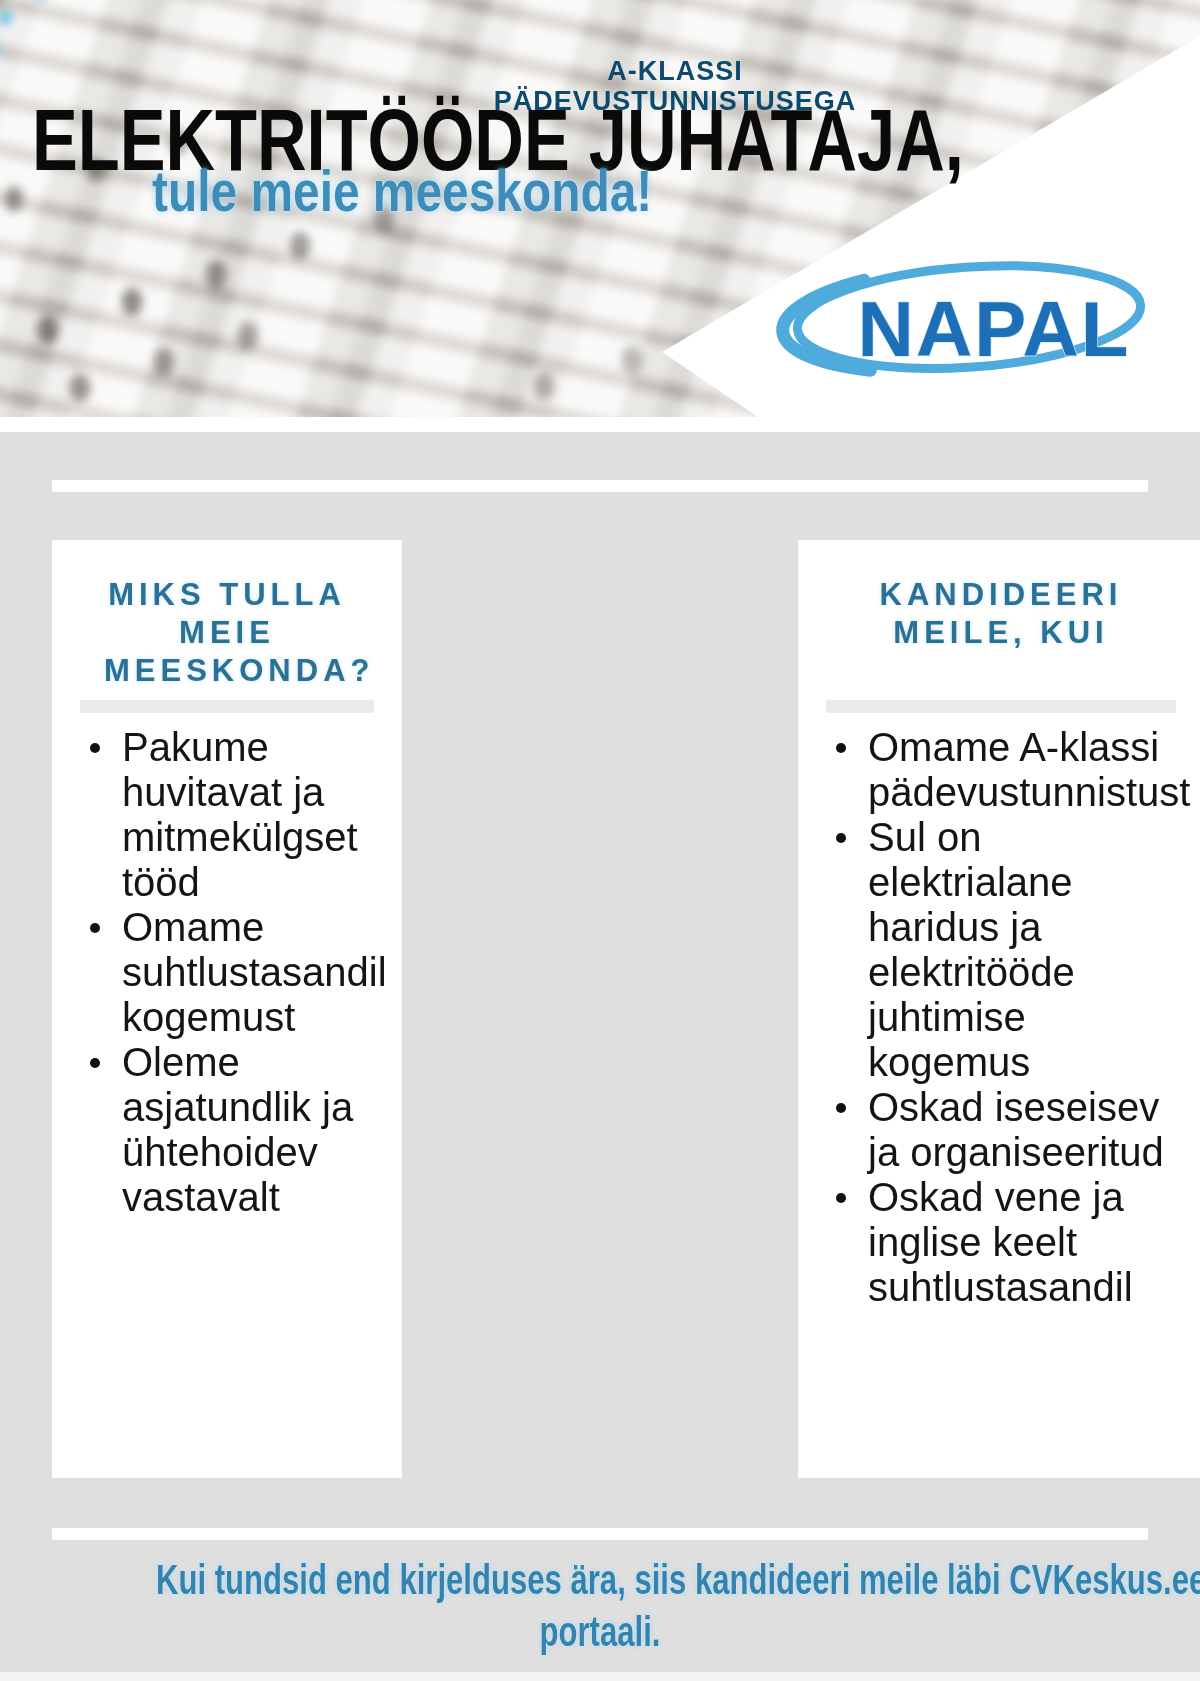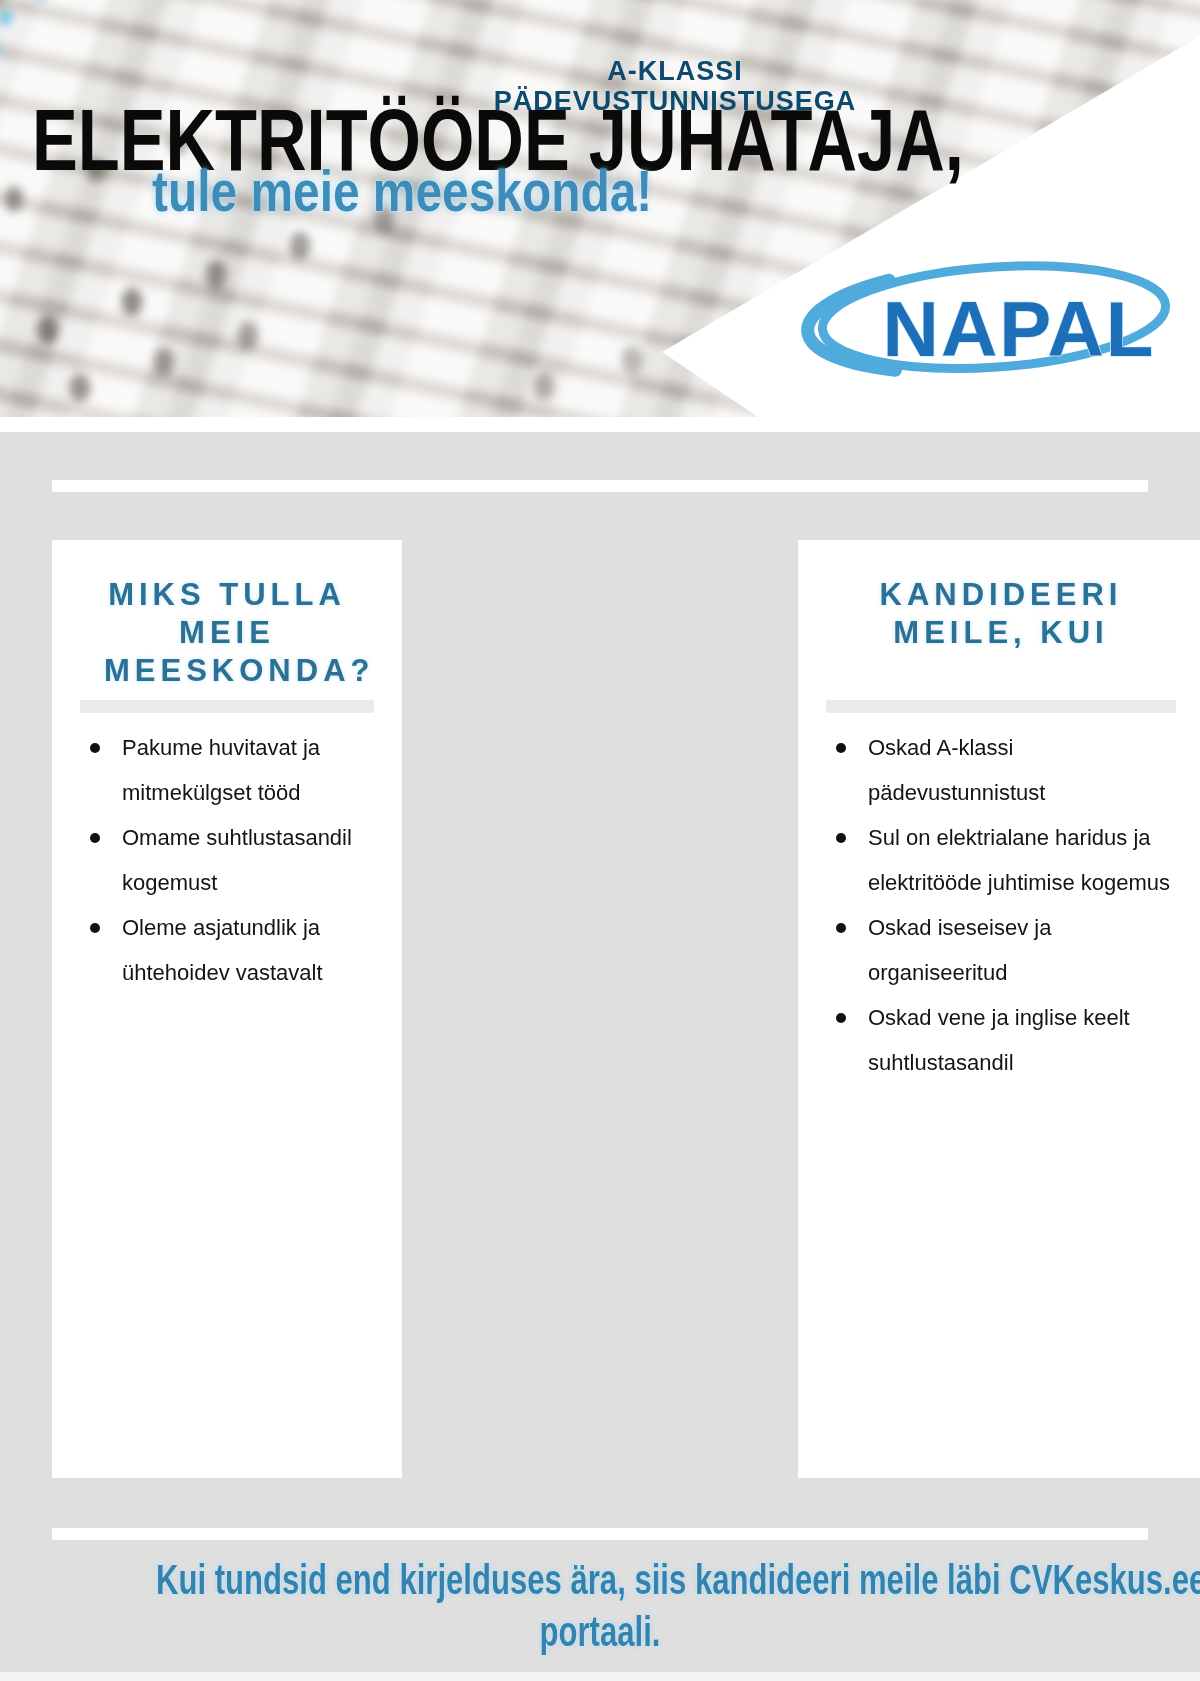--- a/index.html
+++ b/index.html
@@ -71,21 +71,21 @@
     font-size:88px; line-height:92px; font-weight:bold; color:#0a0a0a;
     white-space:nowrap; letter-spacing:0;
     transform:scaleX(.78); transform-origin:left top;
   }
   .subtitle {
     position:absolute; left:152px; top:160px;
     font-size:57px; line-height:62px; font-weight:bold; color:#3d8cba;
     white-space:nowrap; transform:scaleX(.84); transform-origin:left top;
     text-shadow:0 0 2px rgba(255,255,255,.9), 0 0 7px rgba(150,212,242,.85);
   }
-  .logo { position:absolute; left:782px; top:260px; width:395px; height:126px; }
+  .logo { position:absolute; left:757px; top:260px; width:395px; height:126px; }
   .logo svg { width:100%; height:100%; display:block; }
   .logo text {
     font-family:"Liberation Sans","DejaVu Sans",sans-serif;
     font-weight:bold; paint-order:stroke;
   }
 
   
   .divider {
     position:absolute; left:52px; width:1096px; height:12px; background:#ffffff;
   }
@@ -102,21 +102,21 @@
   .card-title {
     margin:36px 12px 0; padding:0 40px; min-height:114px;
     text-align:center; font-size:31px; line-height:38px; font-weight:bold;
     letter-spacing:5px; color:#2b7095;
     text-shadow:0 0 4px rgba(140,200,235,.45);
   }
   .card-bar { height:13px; margin:10px 28px 0; background:#ebebeb; }
 
   .card-list {
     list-style:none; margin:12px 0 0; padding:0 18px 0 36px;
-    font-size:22px; line-height:45px; color:#141414;
+    font-size:40px; line-height:45px; color:#141414;
   }
   .card-list li { position:relative; padding-left:34px; }
   .card-list li::before {
     content:""; position:absolute; left:2px; top:18px;
     width:10px; height:10px; border-radius:50%; background:#111;
   }
 
   
   .footer-line {
     position:absolute; left:0; width:1200px; text-align:center;
@@ -167,21 +167,21 @@
         <li>Omame suhtlustasandil kogemust</li>
         <li>Oleme asjatundlik ja ühtehoidev vastavalt</li>
       </ul>
   </section>
 
 
   <section class="card card-3">
     <div class="card-title">KANDIDEERI MEILE, KUI</div>
     <div class="card-bar"></div>
     <ul class="card-list">
-        <li>Oskad A-klassi pädevustunnistust</li>
+        <li>Omame A-klassi pädevustunnistust</li>
         <li>Sul on elektrialane haridus ja elektritööde juhtimise kogemus</li>
         <li>Oskad iseseisev ja organiseeritud</li>
         <li>Oskad vene ja inglise keelt suhtlustasandil</li>
       </ul>
   </section>
 
   <div class="divider divider-bottom"></div>
 
   <div class="footer-line footer-line-1">Kui tundsid end kirjelduses ära, siis kandideeri meile läbi CVKeskus.ee</div>
   <div class="footer-line footer-line-2">portaali.</div>

